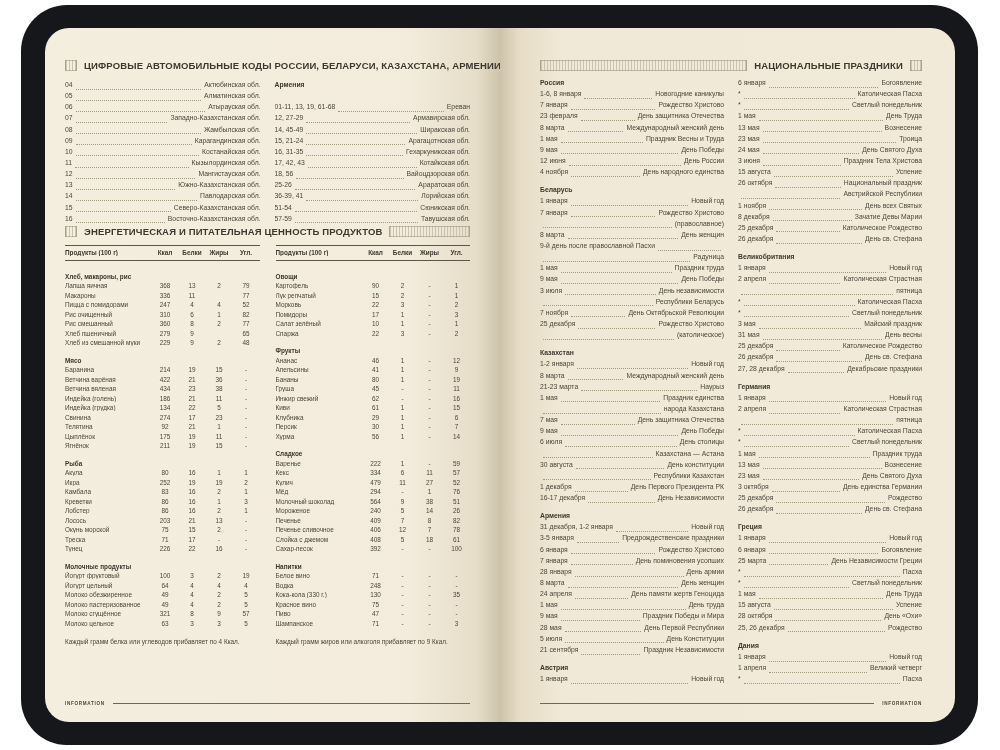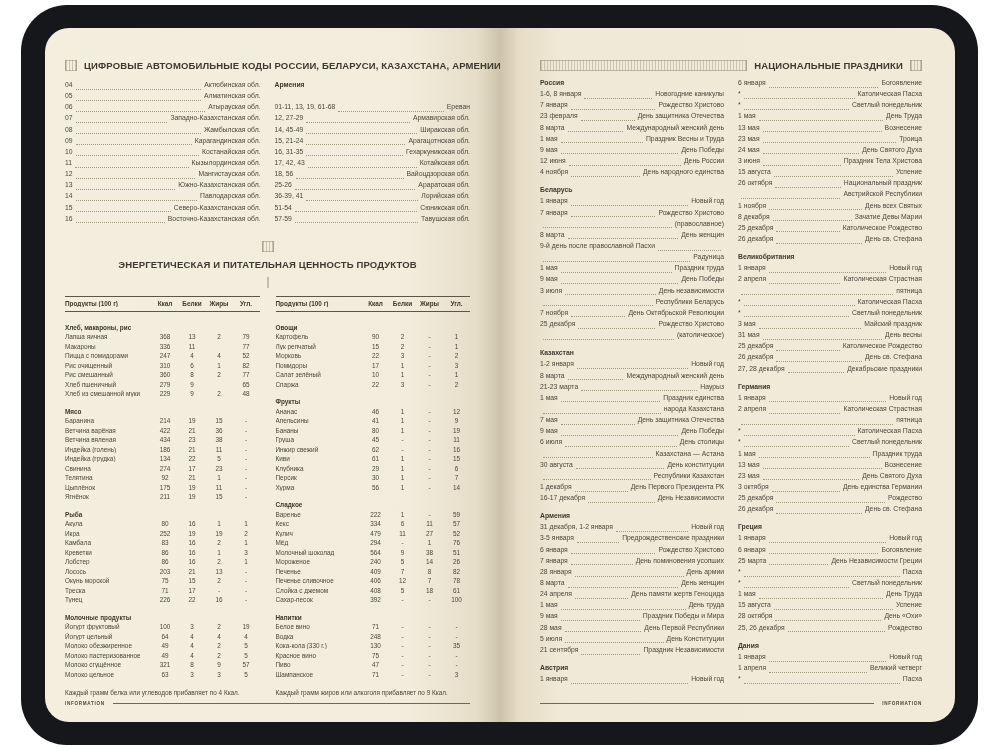--- a/index.html
+++ b/index.html
@@ -29,21 +29,21 @@
   .ln .rt{flex:none;text-align:right;}
   .dots{flex:1 1 auto;min-width:5px;align-self:flex-end;margin:0 3px 2.5px 3px;
         border-bottom:1px dotted #a0977e;}
   .country{font-weight:bold;font-size:6.8px;height:11.15px;color:#3d382f;margin-top:7px;}
   .country:first-child{margin-top:0;}
   .arm-gap{margin-bottom:11.15px;margin-top:0;}
 
   .codes{display:flex;gap:14px;margin-top:10px;flex:none;}
   .codes-col{flex:1;min-width:0;}
 
-  .nutri-bar{margin-top:15px;flex-direction:column;}
+  .nutri-bar{}
   .nutri{display:flex;gap:16px;margin-top:8px;flex:none;}
   .nutri-col{flex:1;min-width:0;display:flex;flex-direction:column;}
   .nrow{display:flex;align-items:baseline;height:9.5px;font-size:6.4px;white-space:nowrap;}
   .nrow .pname{flex:1 1 auto;overflow:hidden;}
   .nrow .num{flex:none;width:27px;text-align:center;}
   .nhead{height:auto;font-weight:bold;color:#3d382f;border-top:1px solid #5d5645;
          border-bottom:1px solid #5d5645;padding:3.5px 0;margin-bottom:4px;}
   .gname{font-weight:bold;color:#3d382f;font-size:6.4px;height:9.5px;margin-top:8px;}
   .notes{display:flex;gap:16px;margin-top:9px;flex:none;}
   .note{flex:1;font-size:6.4px;line-height:8px;}

